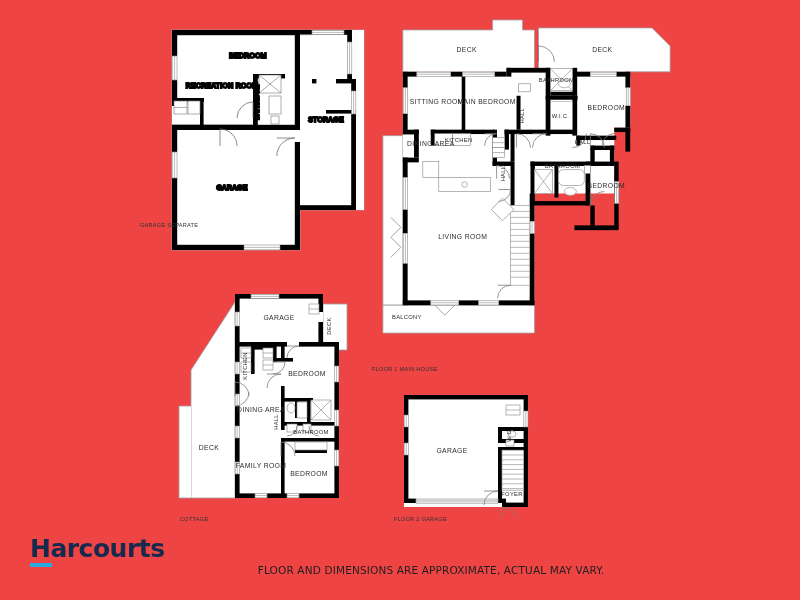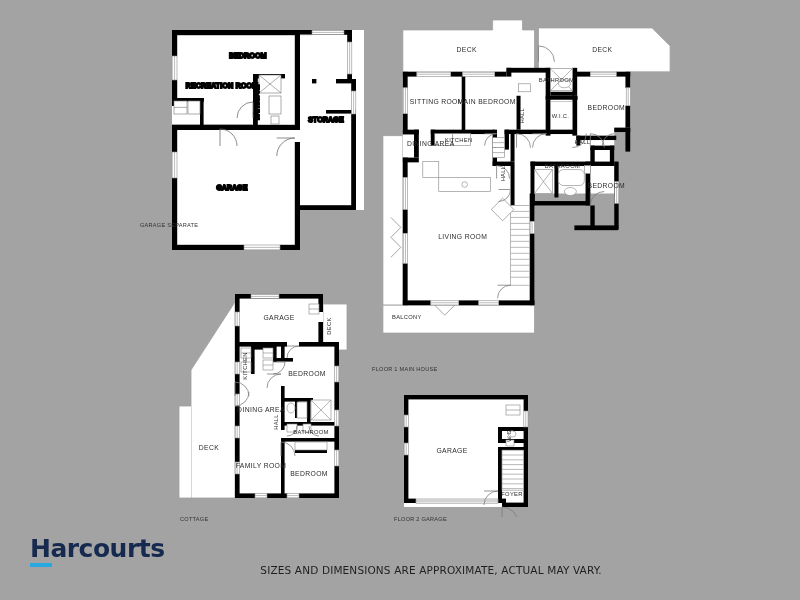--- a/index.html
+++ b/index.html
@@ -1,20 +1,20 @@
 <!DOCTYPE html>
 <html><head>
 <meta charset="utf-8">
 <style>
   html,body{margin:0;padding:0;background:#ffffff;}
   body{
     width:800px;height:600px;overflow:hidden;position:relative;
     font-family:"Liberation Sans", sans-serif;color:#1a1a1a;
   }
-  #sheet{position:absolute;inset:0;background:#a3a3a3;}
+  #sheet{position:absolute;inset:0;background:#ef4444;}
   svg{display:block;}
   .rmlabel{font-family:"Liberation Sans",sans-serif;font-size:3.4px;fill:#2a2a2a;letter-spacing:.18px;}
   .rmlabel-sm{font-family:"Liberation Sans",sans-serif;font-size:2.9px;fill:#2a2a2a;letter-spacing:.15px;}
   
   #footer{position:absolute;left:0;bottom:0;width:800px;height:72px;}
   #logo{position:absolute;left:30px;top:8px;}
   #logo .word{
     font-family:"DejaVu Sans", sans-serif;
     font-weight:bold;font-size:25px;color:#152a4e;letter-spacing:-0.5px;line-height:1;
   }
@@ -562,16 +562,16 @@
       <text class="rmlabel-sm" x="60" y="54.5" text-anchor="middle">FOYER</text>
     </g>
   </svg>
   <div style="position:absolute;left:394px;top:516px;font-size:5.6px;letter-spacing:.25px;color:#333;">FLOOR 2 GARAGE</div>
 
   <div id="footer">
     <div id="logo">
       <div class="word">Harcourts</div>
       <div class="bar"></div>
     </div>
-    <div id="disclaimer">SIZES AND DIMENSIONS ARE APPROXIMATE, ACTUAL MAY VARY.</div>
+    <div id="disclaimer">FLOOR AND DIMENSIONS ARE APPROXIMATE, ACTUAL MAY VARY.</div>
   </div>
 
 </div>
 
 </body></html>

